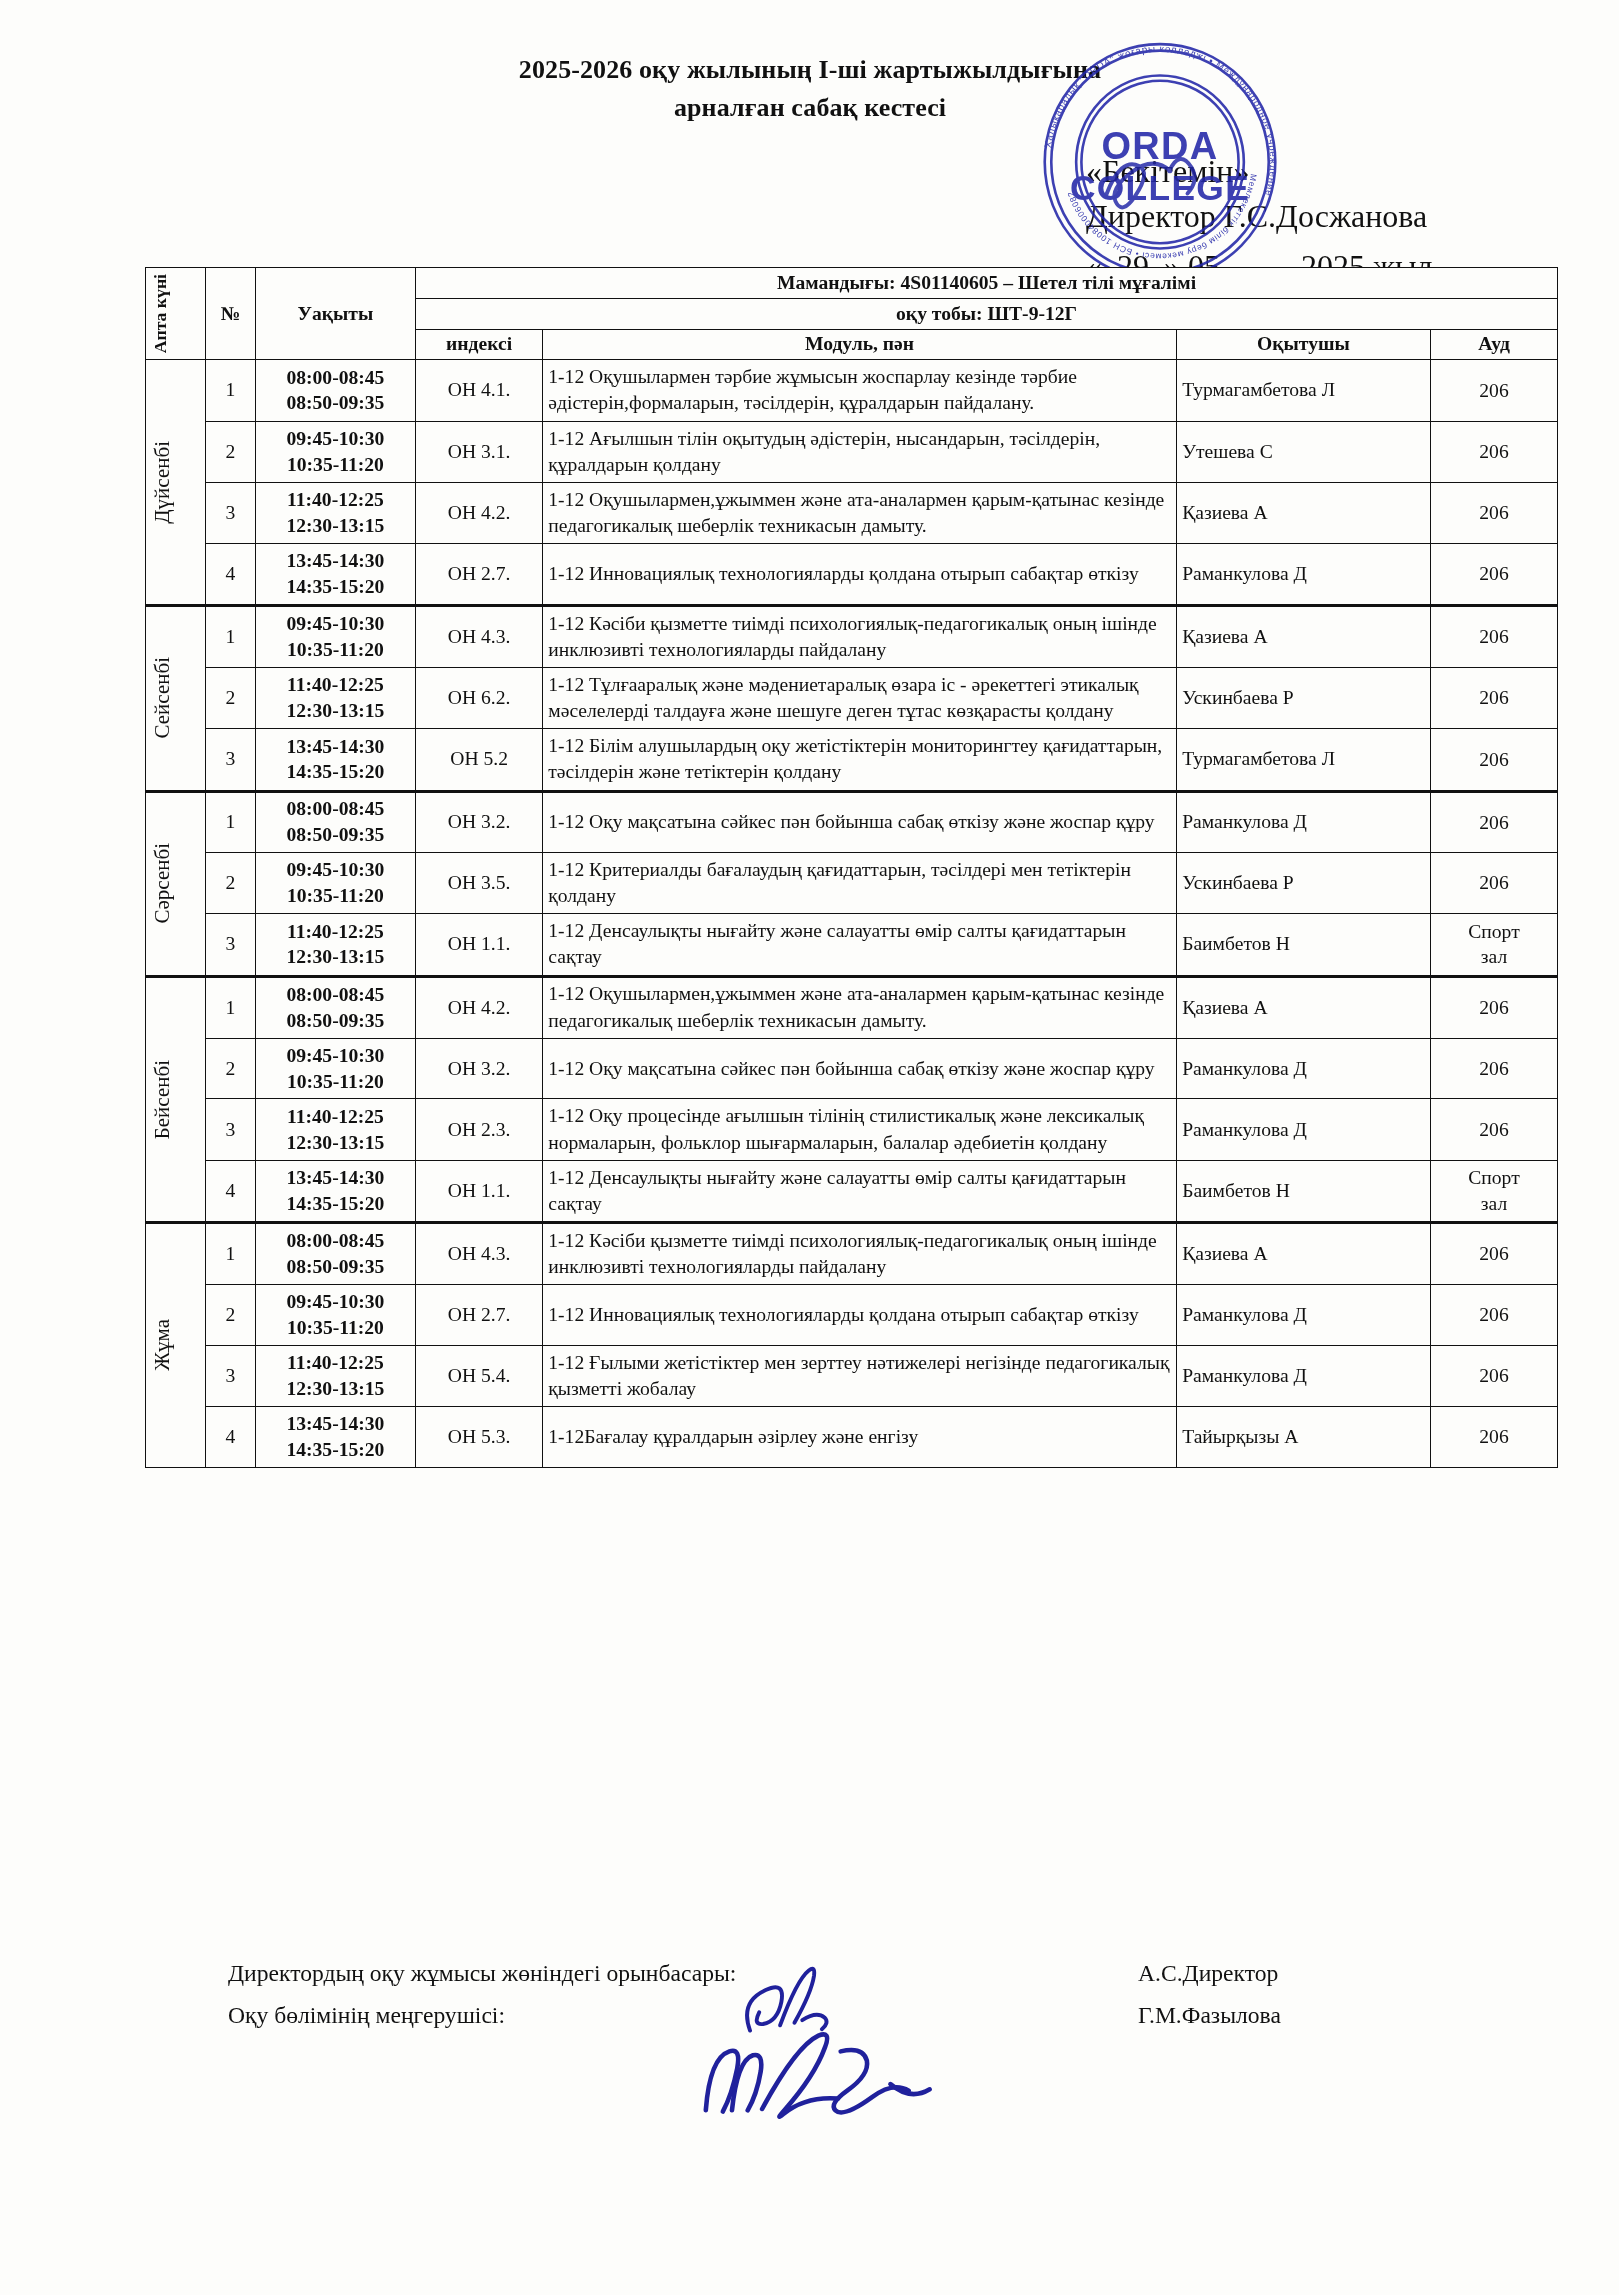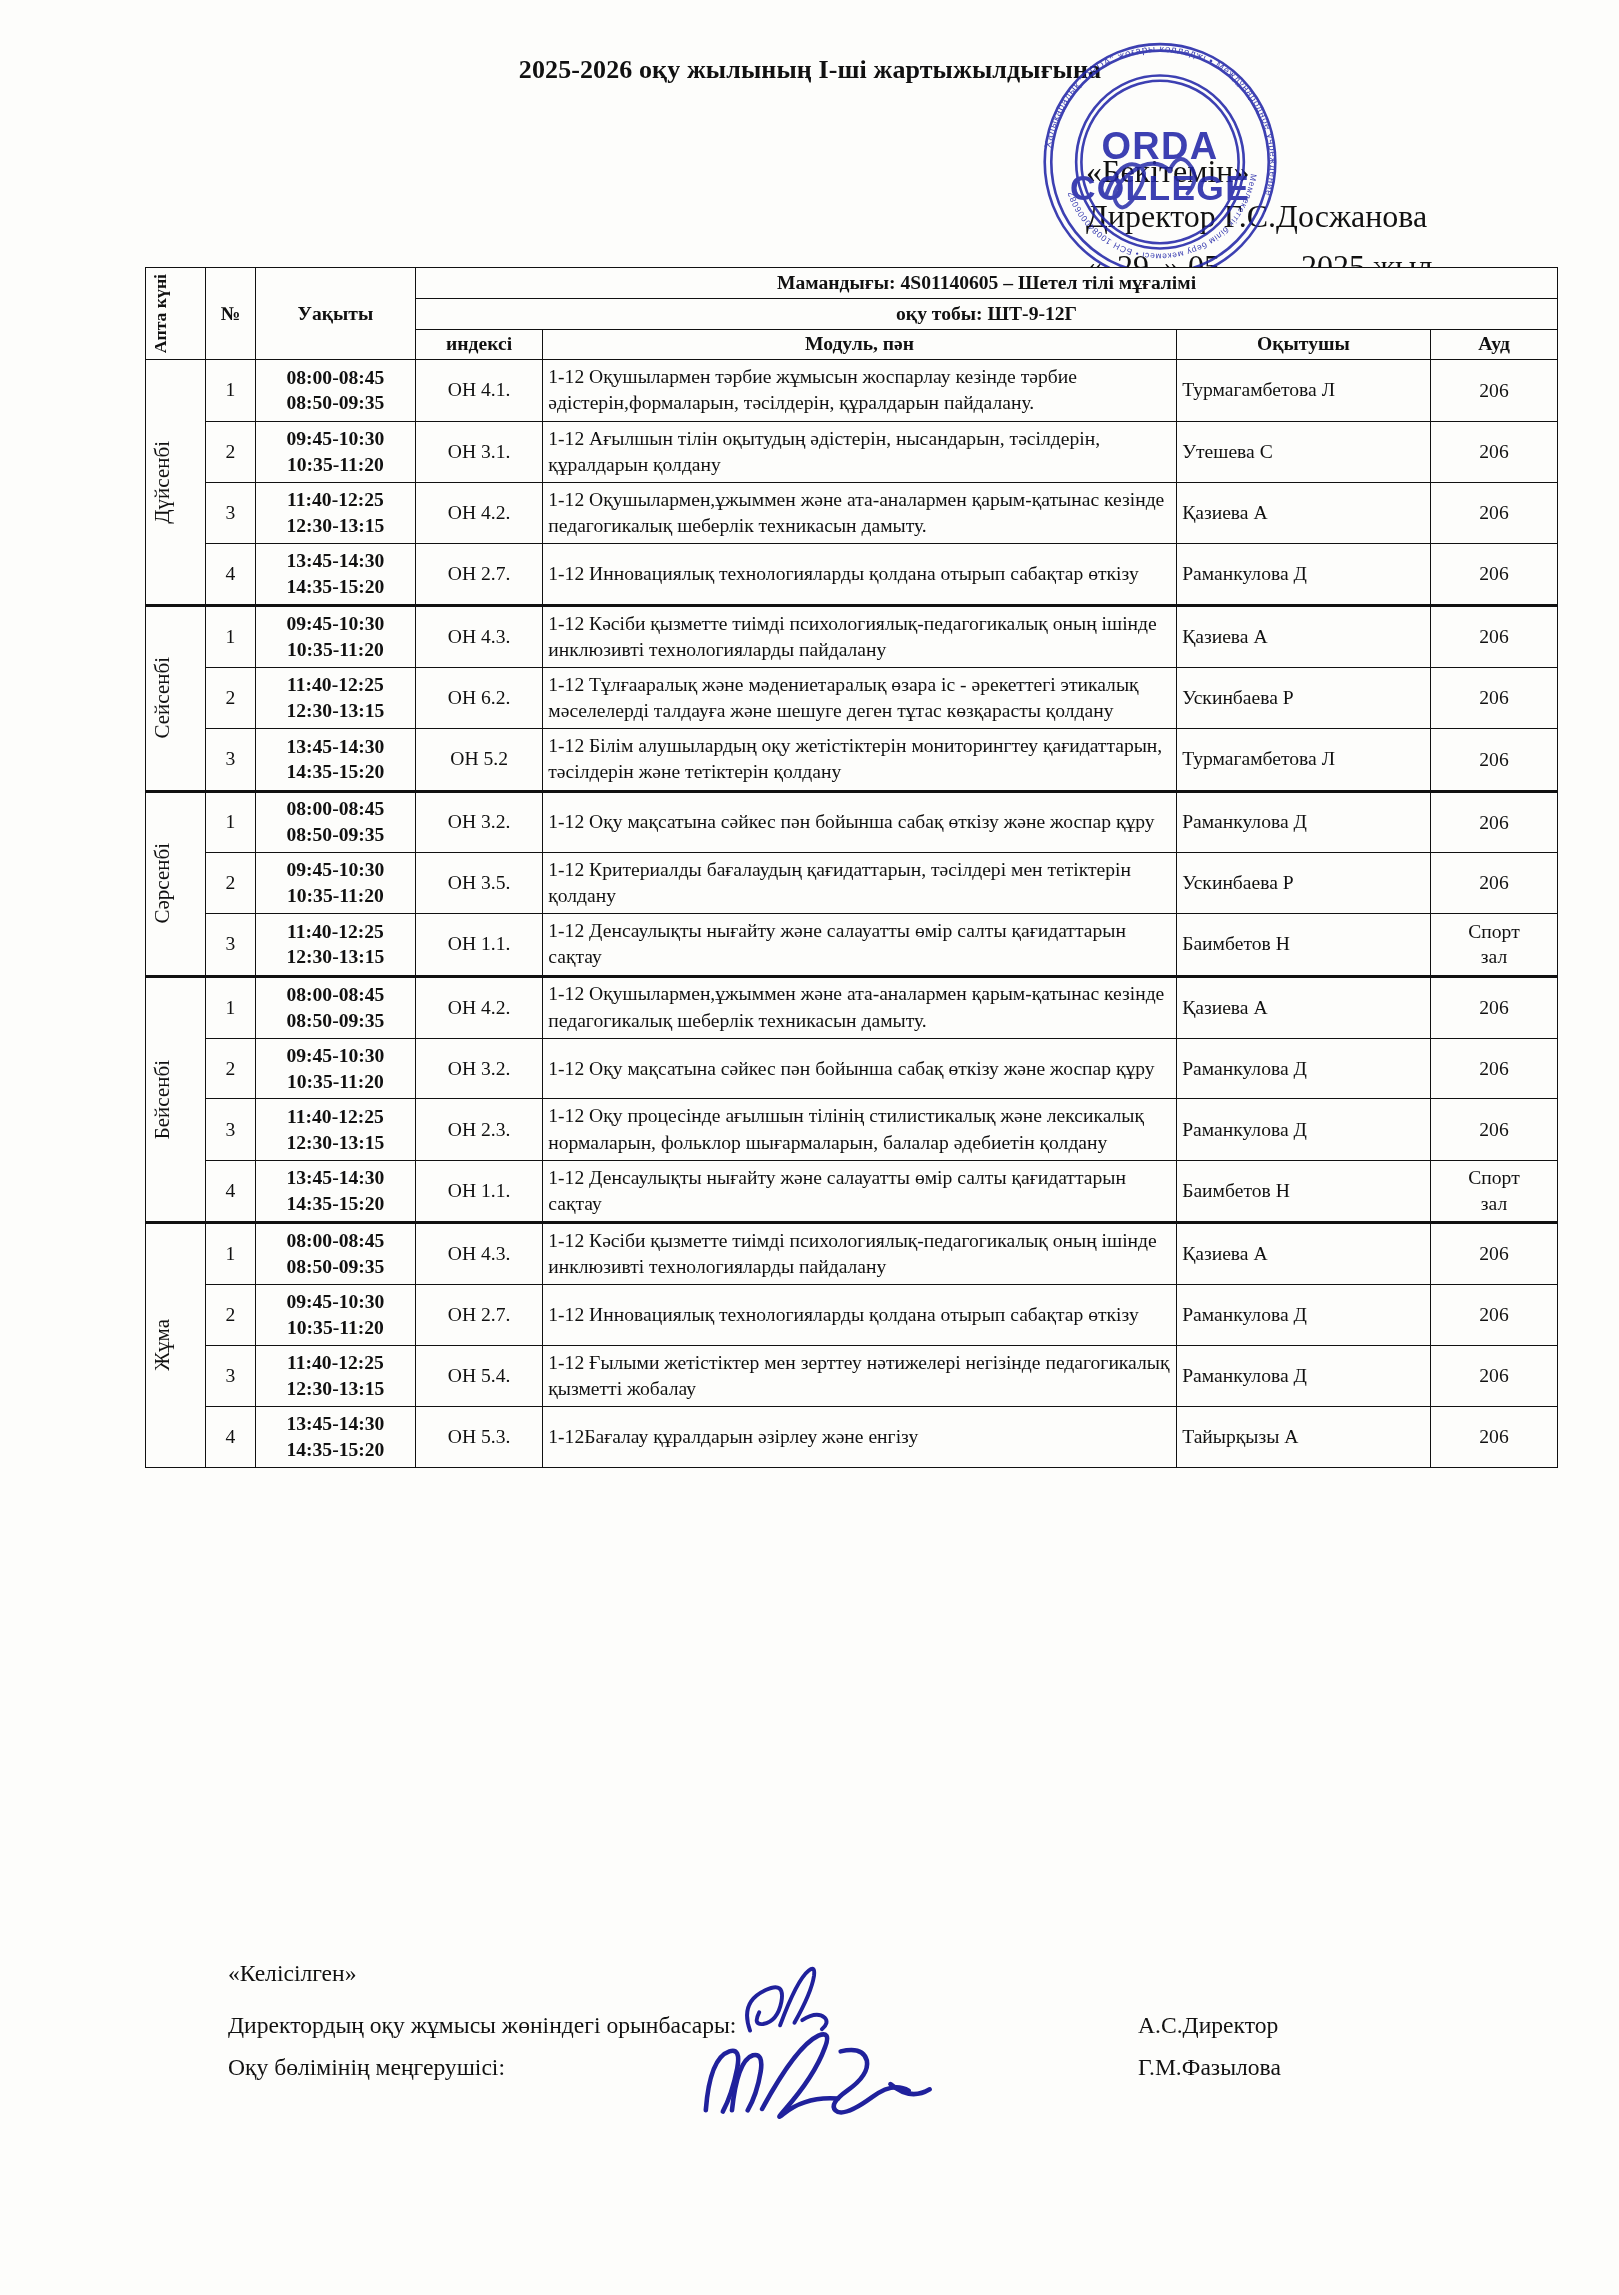--- a/index.html
+++ b/index.html
@@ -100,20 +100,21 @@
   .sig1 svg,.sig2 svg{width:100%;height:100%;}
 </style>
 </head>
 <body>
 
 <div class="page">
 
   <div class="doc-head">
     <div class="doc-title">
       <span>2025-2026 оқу жылының I-ші  жартыжылдығына</span>
+      <span class="l2">арналған сабақ кестесі</span>
     </div>
   </div>
 
   <div class="approve-block">
     <div class="row">«Бекітемін»</div>
     <div class="row">
       <span>Директор</span>
       <span class="sig-name">Г.С.Досжанова</span>
     </div>
     <div class="date-row">
@@ -338,21 +339,20 @@
             <td class="idxcell">ОН 5.3.</td>
             <td class="modcell">1-12Бағалау құралдарын әзірлеу және енгізу</td>
             <td class="teachcell">Тайырқызы А</td>
             <td class="audcell"><span>206</span></td>
           </tr>
         </tbody>
     </table>
   </div>
 
   <div class="foot">
-    <div class="klis">«Келісілген»</div>
     <div class="foot-row">
       <span class="lbl">Директордың оқу жұмысы  жөніндегі орынбасары:</span>
       <span class="nm">А.С.Директор</span>
     </div>
     <div class="foot-row">
       <span class="lbl">Оқу бөлімінің меңгерушісі:</span>
       <span class="nm">Г.М.Фазылова</span>
     </div>
   </div>
 

